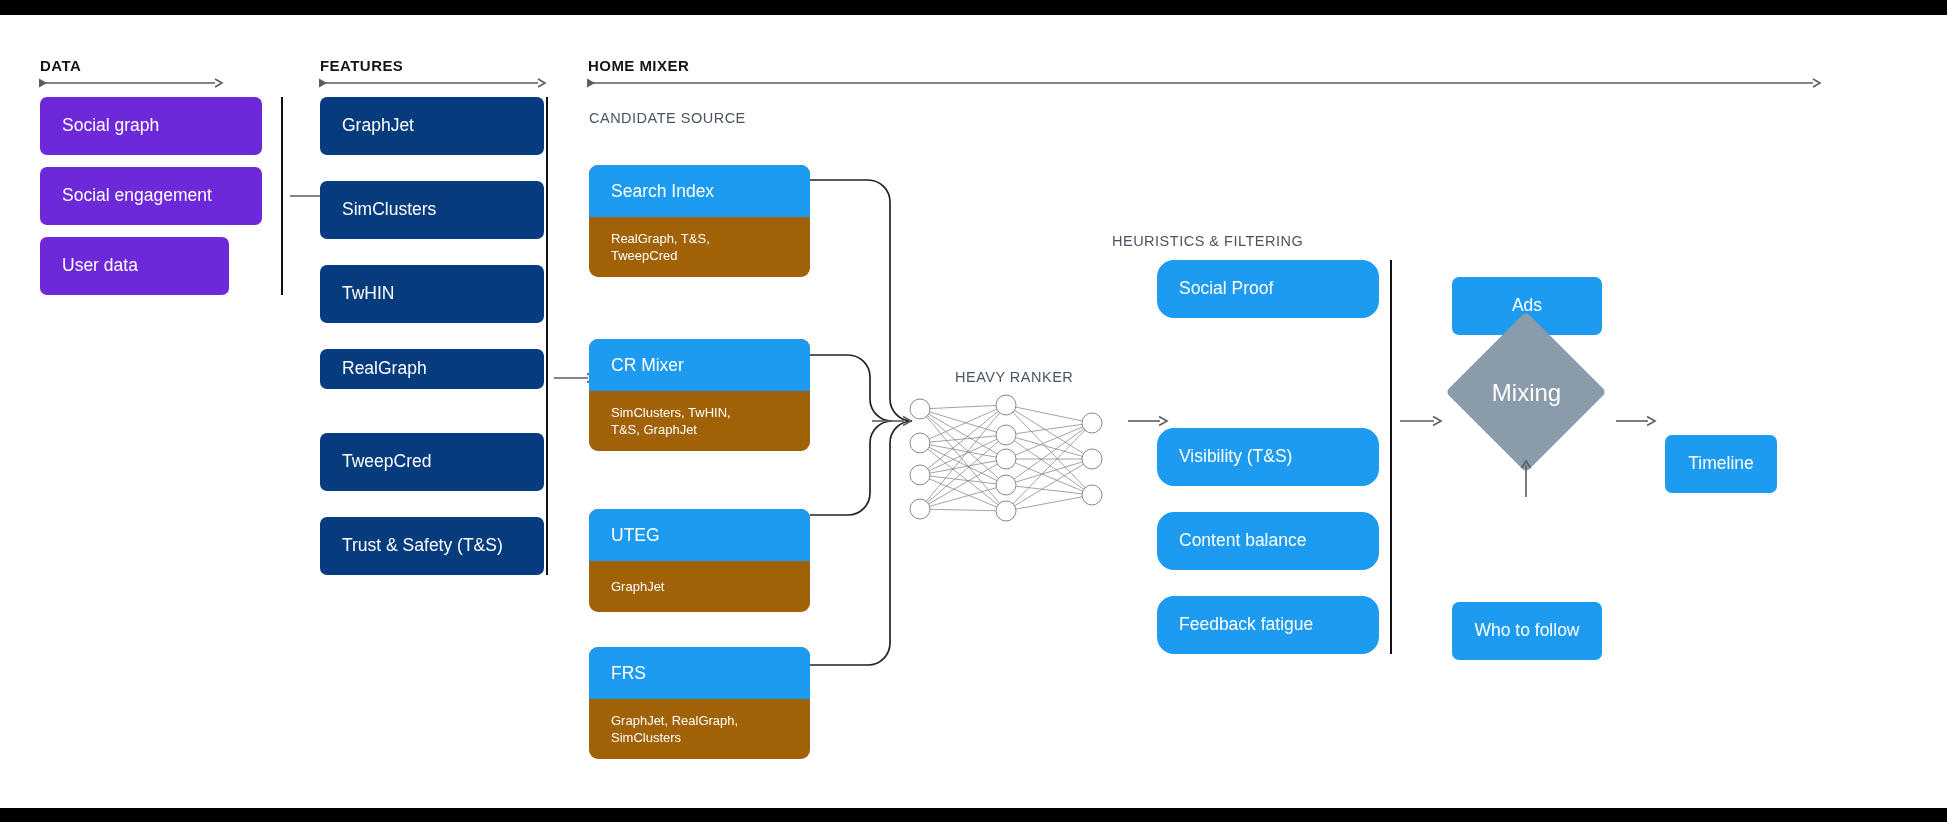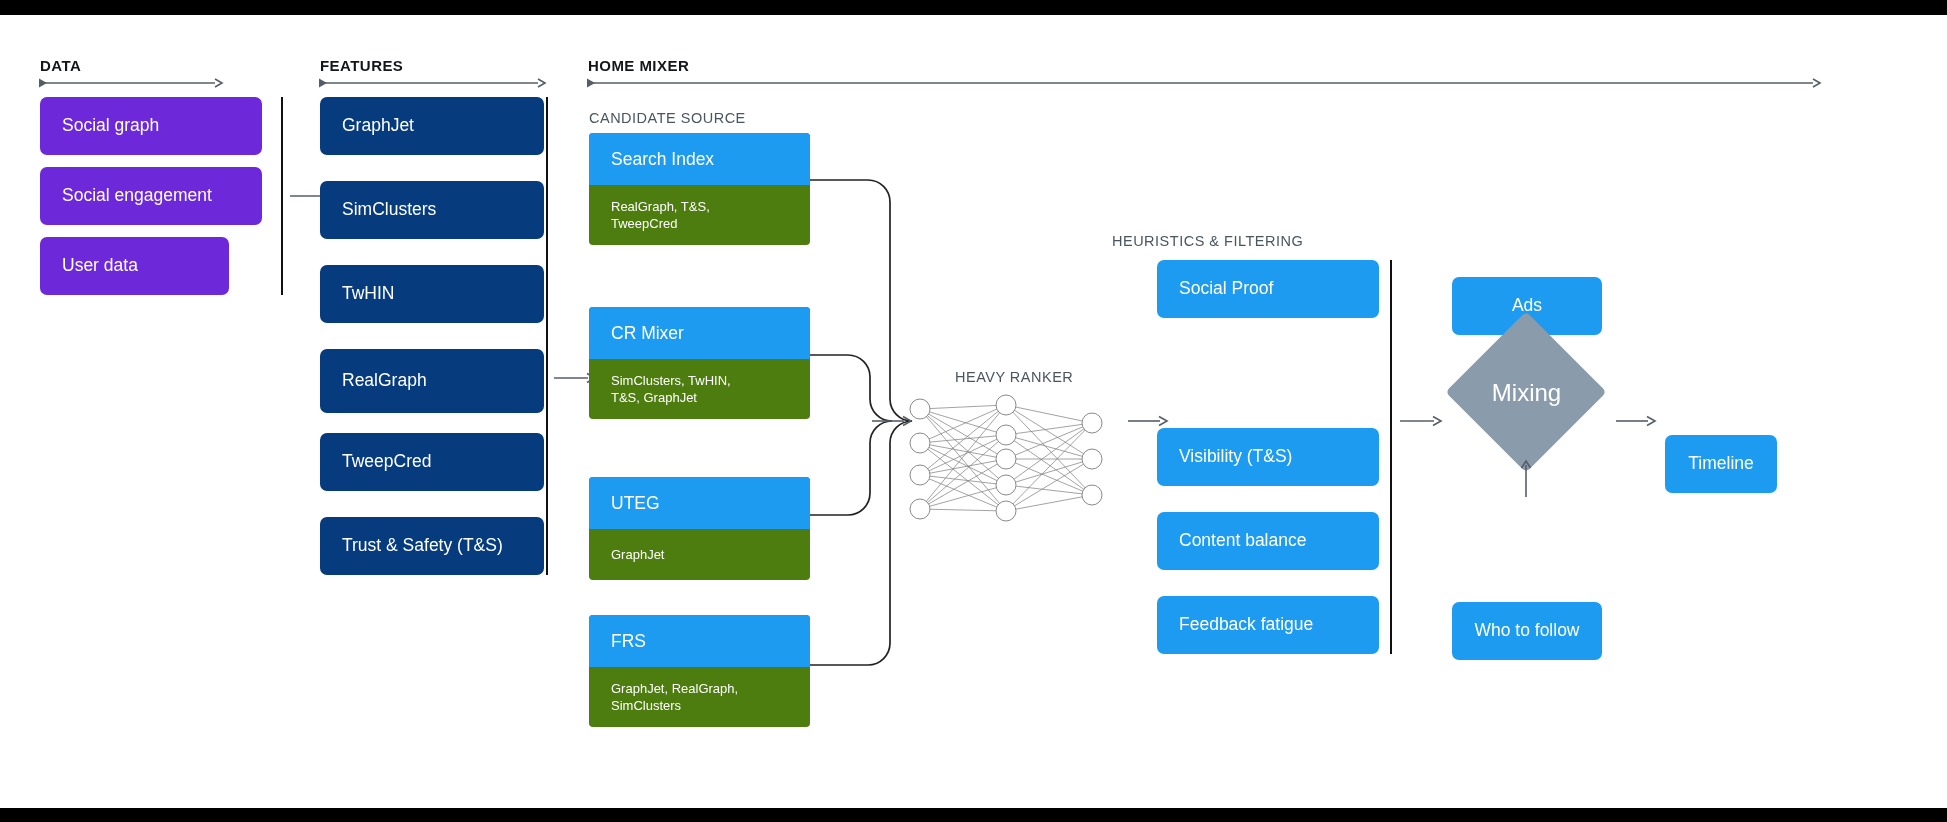--- a/index.html
+++ b/index.html
@@ -49,29 +49,30 @@
     display:flex;
     align-items:center;
     box-sizing:border-box;
     padding:0 22px;
     color:#fff;
     font-size:17.5px;
     line-height:1.32;
   }
   .card.data{background:#6d28d9;}
   .card.feature{background:#063b7e;}
-  .card.heuristic{background:#1d9bf0;}
+  .card.heuristic{background:#1d9bf0;border-radius:17px;}
   .card.out{background:#1d9bf0;justify-content:center;padding:0 14px;}
 
   
   .cs{
-    border-radius:4px;
+    border-radius:9px;
     overflow:hidden;
     box-sizing:border-box;
-    background:#4d7c0f;
+    background:#a16207;
+    margin-top:32px;
   }
   .cs-head{
     background:#1d9bf0;
     color:#fff;
     font-size:17.5px;
     display:flex;
     align-items:center;
     box-sizing:border-box;
     padding:0 22px;
   }
@@ -154,21 +155,21 @@
 
     <div class="abs card feature" style="left:320px; top:82px; width:224px; height:58px;">
       <span>GraphJet</span>
     </div>
     <div class="abs card feature" style="left:320px; top:166px; width:224px; height:58px;">
       <span>SimClusters</span>
     </div>
     <div class="abs card feature" style="left:320px; top:250px; width:224px; height:58px;">
       <span>TwHIN</span>
     </div>
-    <div class="abs card feature" style="left:320px; top:334px; width:224px; height:64px;">
+    <div class="abs card feature" style="left:320px; top:334px; width:224px; height:40px;">
       <span>RealGraph</span>
     </div>
     <div class="abs card feature" style="left:320px; top:418px; width:224px; height:58px;">
       <span>TweepCred</span>
     </div>
     <div class="abs card feature" style="left:320px; top:502px; width:224px; height:58px;">
       <span>Trust &amp; Safety (T&amp;S)</span>
     </div>
 
     <div class="abs vline" style="left:546px; top:82px; height:478px;"></div>

